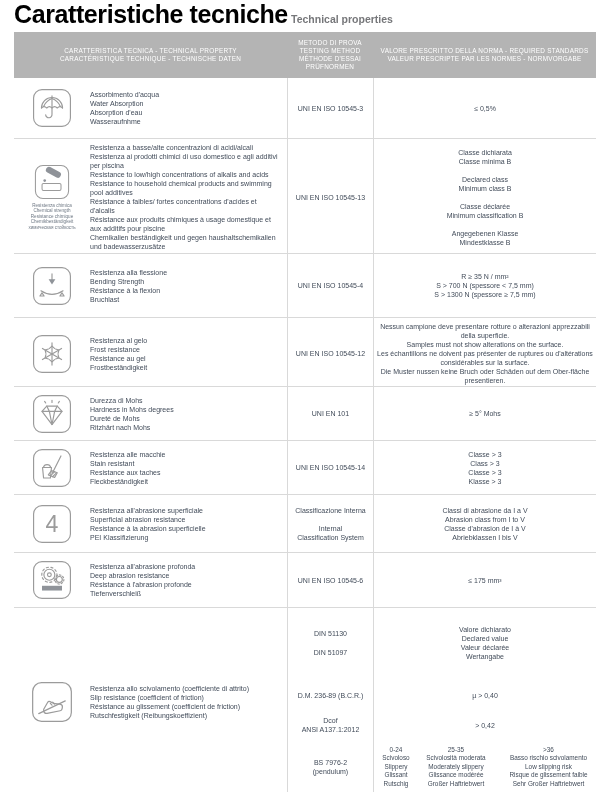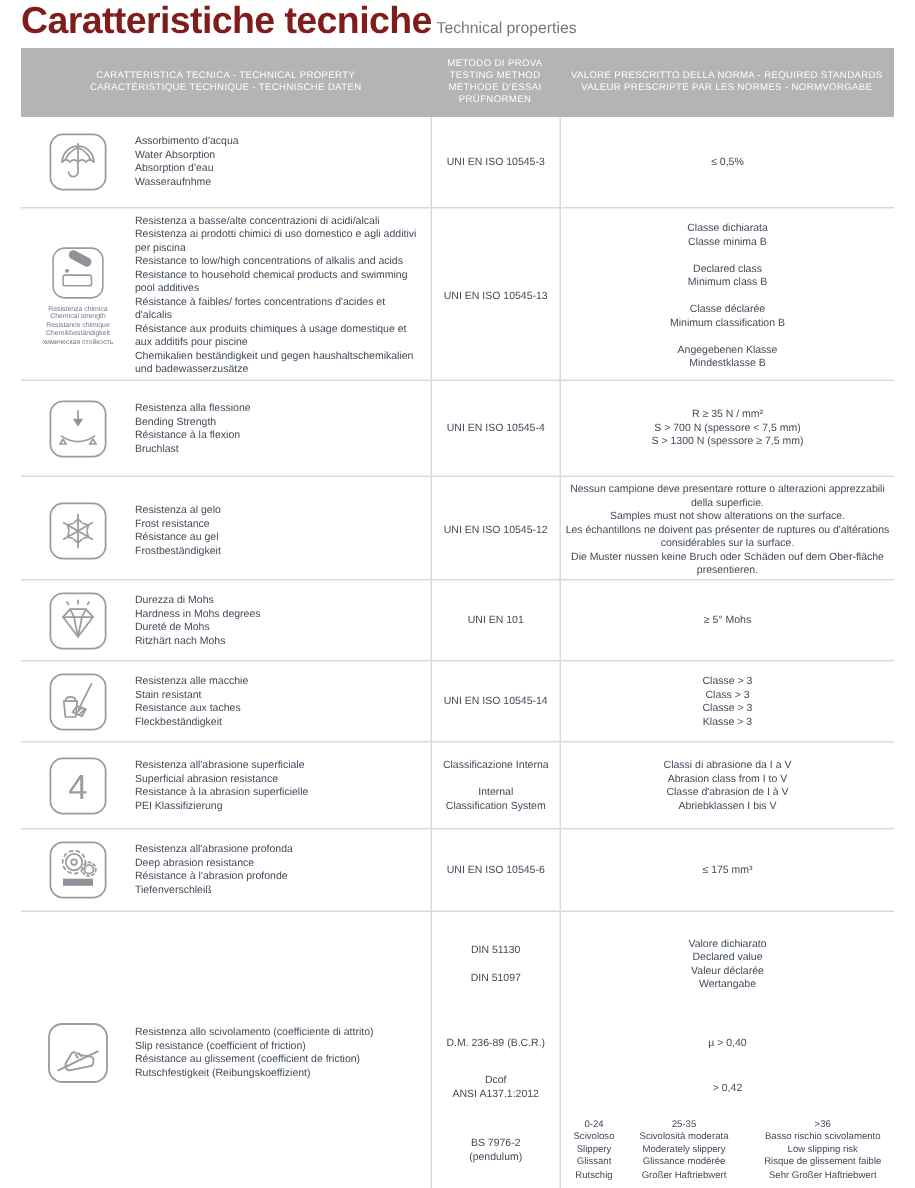--- a/index.html
+++ b/index.html
@@ -1,19 +1,19 @@
 <!DOCTYPE html>
 <html><head>
 <meta charset="utf-8">
 <style>
   html,body{margin:0;padding:0;background:#ffffff;}
   .page{position:relative;width:610px;height:792px;background:#fff;overflow:hidden;
         font-family:"Liberation Sans",sans-serif;color:#414b59;}
-  .title{position:absolute;left:14px;top:0px;font-size:25px;font-weight:bold;color:#7f1d1d;letter-spacing:-0.4px;}
-  .subtitle{position:absolute;left:291px;top:13px;font-size:10.5px;font-weight:normal;color:#76777a;}
+  .title{position:absolute;left:14px;top:0px;font-size:25px;font-weight:bold;color:#000000;letter-spacing:-0.4px;}
+  .subtitle{position:absolute;left:291px;top:13px;font-size:10.5px;font-weight:bold;color:#76777a;}
   .table{position:absolute;left:14px;top:32px;width:582px;}
   .thead{height:46px;background:#b4b4b4;display:grid;grid-template-columns:273px 86px 223px;align-items:center;}
   .th{color:#ffffff;font-size:6.4px;line-height:8px;text-align:center;letter-spacing:0.25px;padding:0 6px;}
   .tbody{border-bottom:1px solid #d9d9d9;}
   .row{display:grid;grid-template-columns:76px 197px 86px 223px;}
   .row + .row{border-top:1px solid #d9d9d9;}
   .icon-cell{display:flex;flex-direction:column;align-items:center;justify-content:center;}
   .desc-cell{display:flex;flex-direction:column;justify-content:center;font-size:7px;line-height:9px;padding:4px 8px 4px 0;}
   .method-cell,.value-cell{border-left:1px solid #d9d9d9;display:flex;flex-direction:column;justify-content:center;
       text-align:center;font-size:7px;line-height:9px;padding:4px 3px;}

